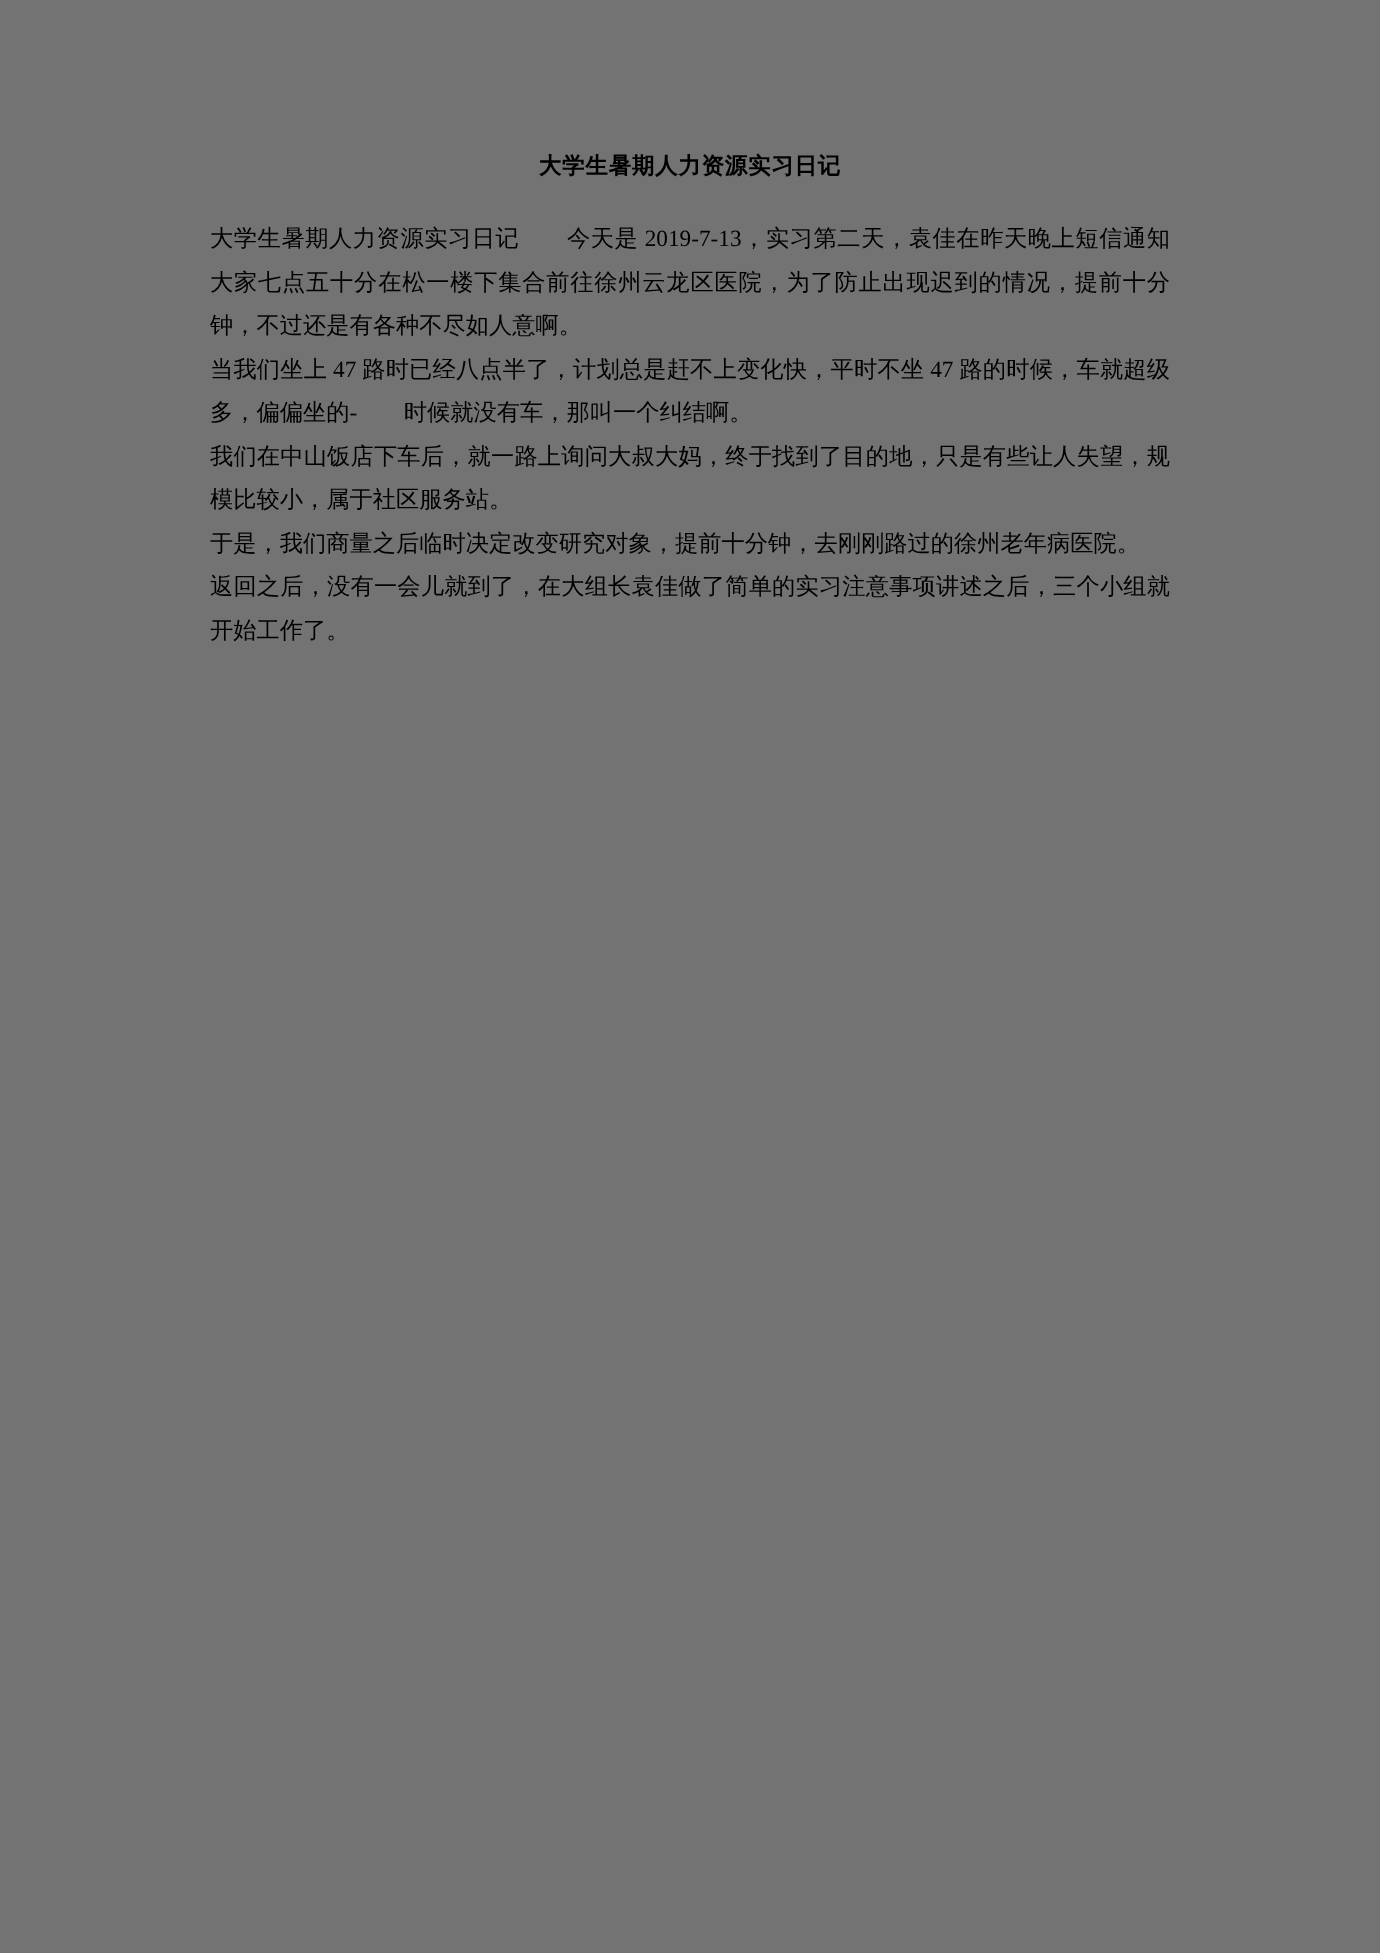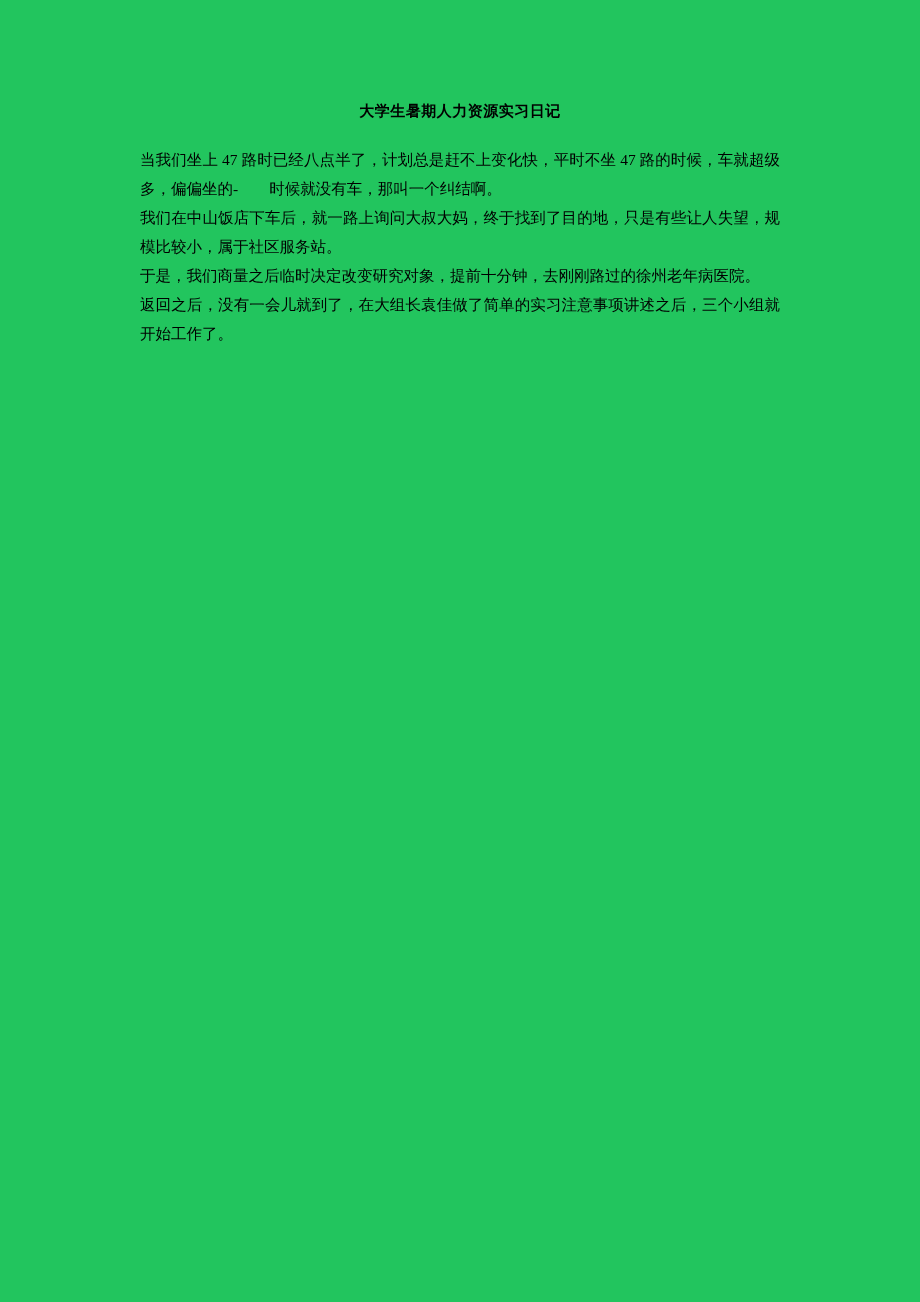--- a/index.html
+++ b/index.html
@@ -11,21 +11,21 @@
     width: 920px;
     height: 1302px;
     font-family: "Liberation Serif", "DejaVu Serif", serif;
     color: #000000;
     overflow: hidden;
   }
   .page {
     position: relative;
     width: 920px;
     height: 1302px;
-    background: #22c55e;
+    background: #737373;
     box-sizing: border-box;
   }
   .content {
     position: absolute;
     left: 140px;
     top: 100px;
     width: 640px;
   }
   .doc-title {
     font-family: "Liberation Sans", "DejaVu Sans", sans-serif;
@@ -47,18 +47,19 @@
   .para.indent {
     text-indent: 2em;
   }
 </style>
 </head>
 <body>
 
 <div class="page">
   <div class="content">
     <h1 class="doc-title">大学生暑期人力资源实习日记</h1>
+    <p class="para">大学生暑期人力资源实习日记　　今天是 2019-7-13，实习第二天，袁佳在昨天晚上短信通知大家七点五十分在松一楼下集合前往徐州云龙区医院，为了防止出现迟到的情况，提前十分钟，不过还是有各种不尽如人意啊。</p>
     <p class="para">当我们坐上 47 路时已经八点半了，计划总是赶不上变化快，平时不坐 47 路的时候，车就超级多，偏偏坐的-　　时候就没有车，那叫一个纠结啊。</p>
     <p class="para">我们在中山饭店下车后，就一路上询问大叔大妈，终于找到了目的地，只是有些让人失望，规模比较小，属于社区服务站。</p>
     <p class="para">于是，我们商量之后临时决定改变研究对象，提前十分钟，去刚刚路过的徐州老年病医院。</p>
     <p class="para">返回之后，没有一会儿就到了，在大组长袁佳做了简单的实习注意事项讲述之后，三个小组就开始工作了。</p>
   </div>
 </div>
 
 </body></html>

